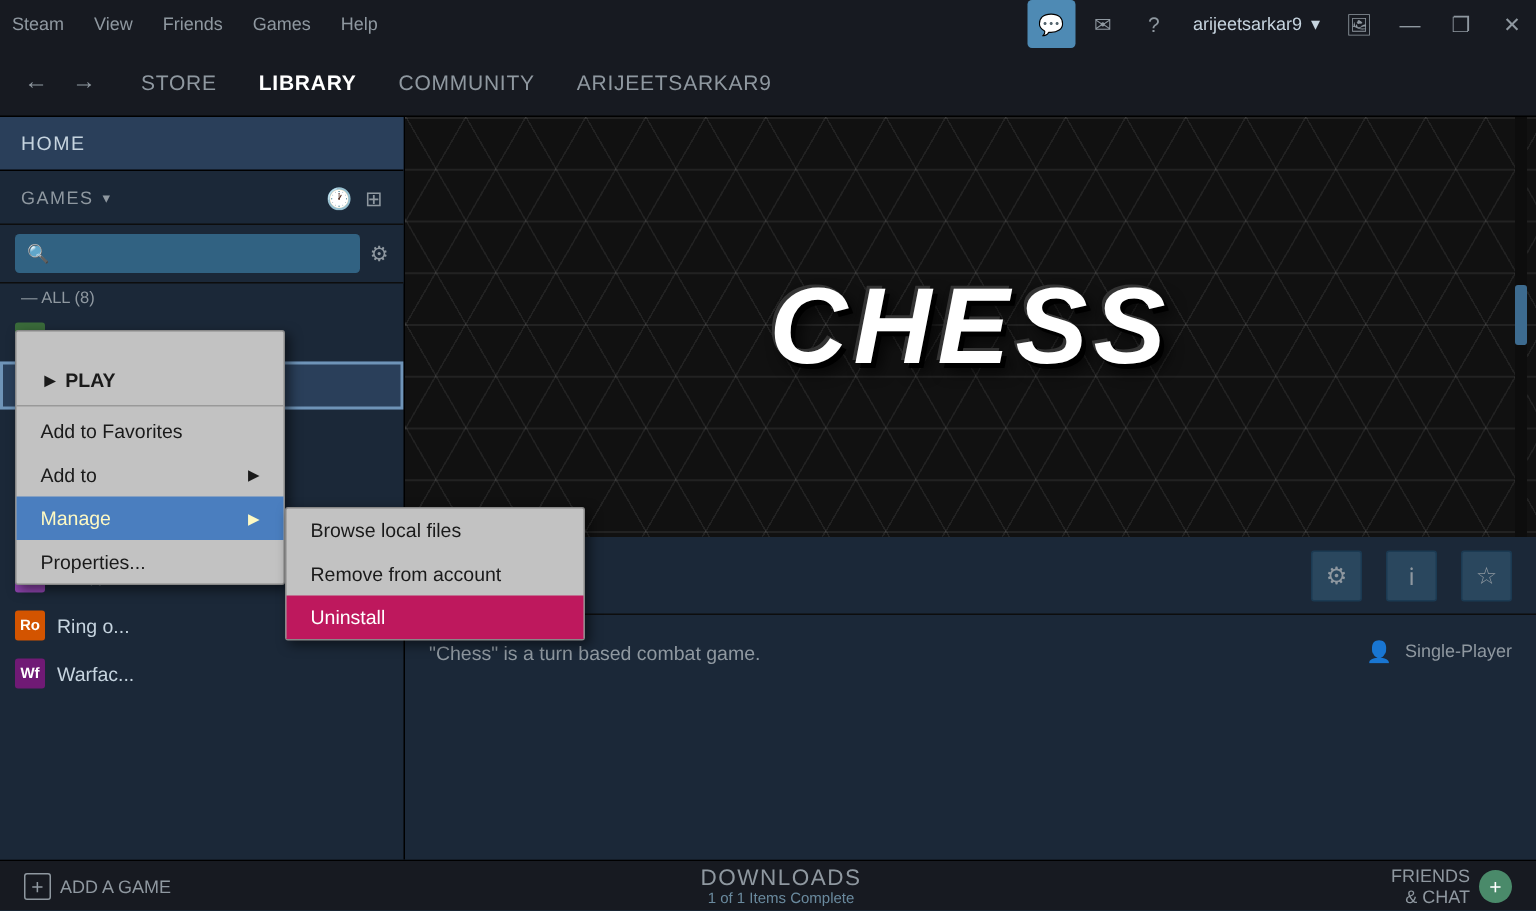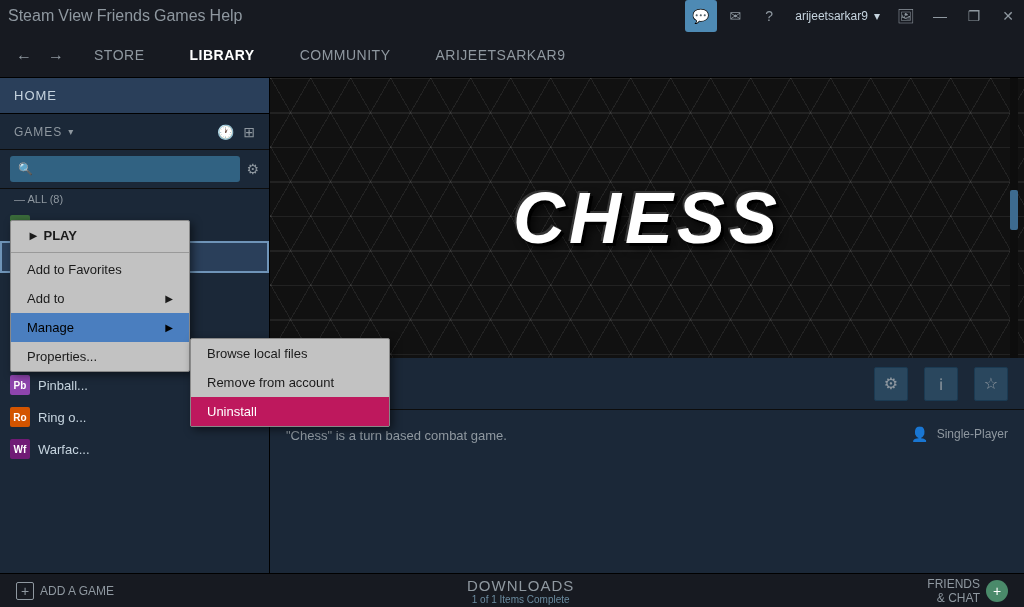--- a/index.html
+++ b/index.html
@@ -19,22 +19,22 @@
       height: 32px;
       background: #171a21;
       display: flex;
       align-items: center;
       justify-content: space-between;
       padding: 0 0 0 8px;
     }
     #title-bar-left {
       display: flex;
       align-items: flex-end;
-      gap: 4px;
-      font-size: 16px;
+      gap: 20px;
+      font-size: 12px;
       color: #8f98a0;
     }
     #title-bar-left span { cursor: pointer; }
     #title-bar-right {
       display: flex;
       align-items: center;
       gap: 2px;
     }
     .tb-btn {
       width: 32px;
@@ -78,21 +78,21 @@
       align-items: center;
       justify-content: center;
       cursor: pointer;
       color: #8f98a0;
       font-size: 16px;
       border-radius: 3px;
     }
     .nav-links {
       display: flex;
       align-items: flex-end;
-      gap: 21px;
+      gap: 4px;
       margin-left: 8px;
     }
     .nav-link {
       padding: 6px 12px;
       font-size: 14px;
       color: #8f98a0;
       cursor: pointer;
       text-transform: uppercase;
       font-weight: normal;
       letter-spacing: 0.5px;
@@ -254,35 +254,35 @@
       cursor: pointer;
       display: flex;
       align-items: center;
       justify-content: space-between;
       white-space: nowrap;
     }
     .ctx-item.has-sub { }
     .ctx-item .sub-arrow { font-size: 10px; margin-left: 10px; }
     .ctx-divider { height: 1px; background: #999; margin: 2px 0; }
     .ctx-item.highlighted { background: #be185d; color: #fff; }
-    .ctx-item.play { font-weight: bold; }
+    .ctx-item.play { font-weight: bold; margin-top: 18px; }
 
     
     #sub-context-menu {
       position: absolute;
       left: 190px;
       top: 338px;
       background: #c2c2c2;
       border: 1px solid #888;
       border-radius: 2px;
       z-index: 101;
       min-width: 200px;
       box-shadow: 3px 3px 8px rgba(0,0,0,0.5);
     }
-    .ctx-active { background: #4a7ebf; color: #000000; }
+    .ctx-active { background: #4a7ebf; color: #fef9c3; }
 
     
     #content {
       flex: 1;
       background: #1b2838;
       display: flex;
       flex-direction: column;
       overflow: hidden;
     }
 

